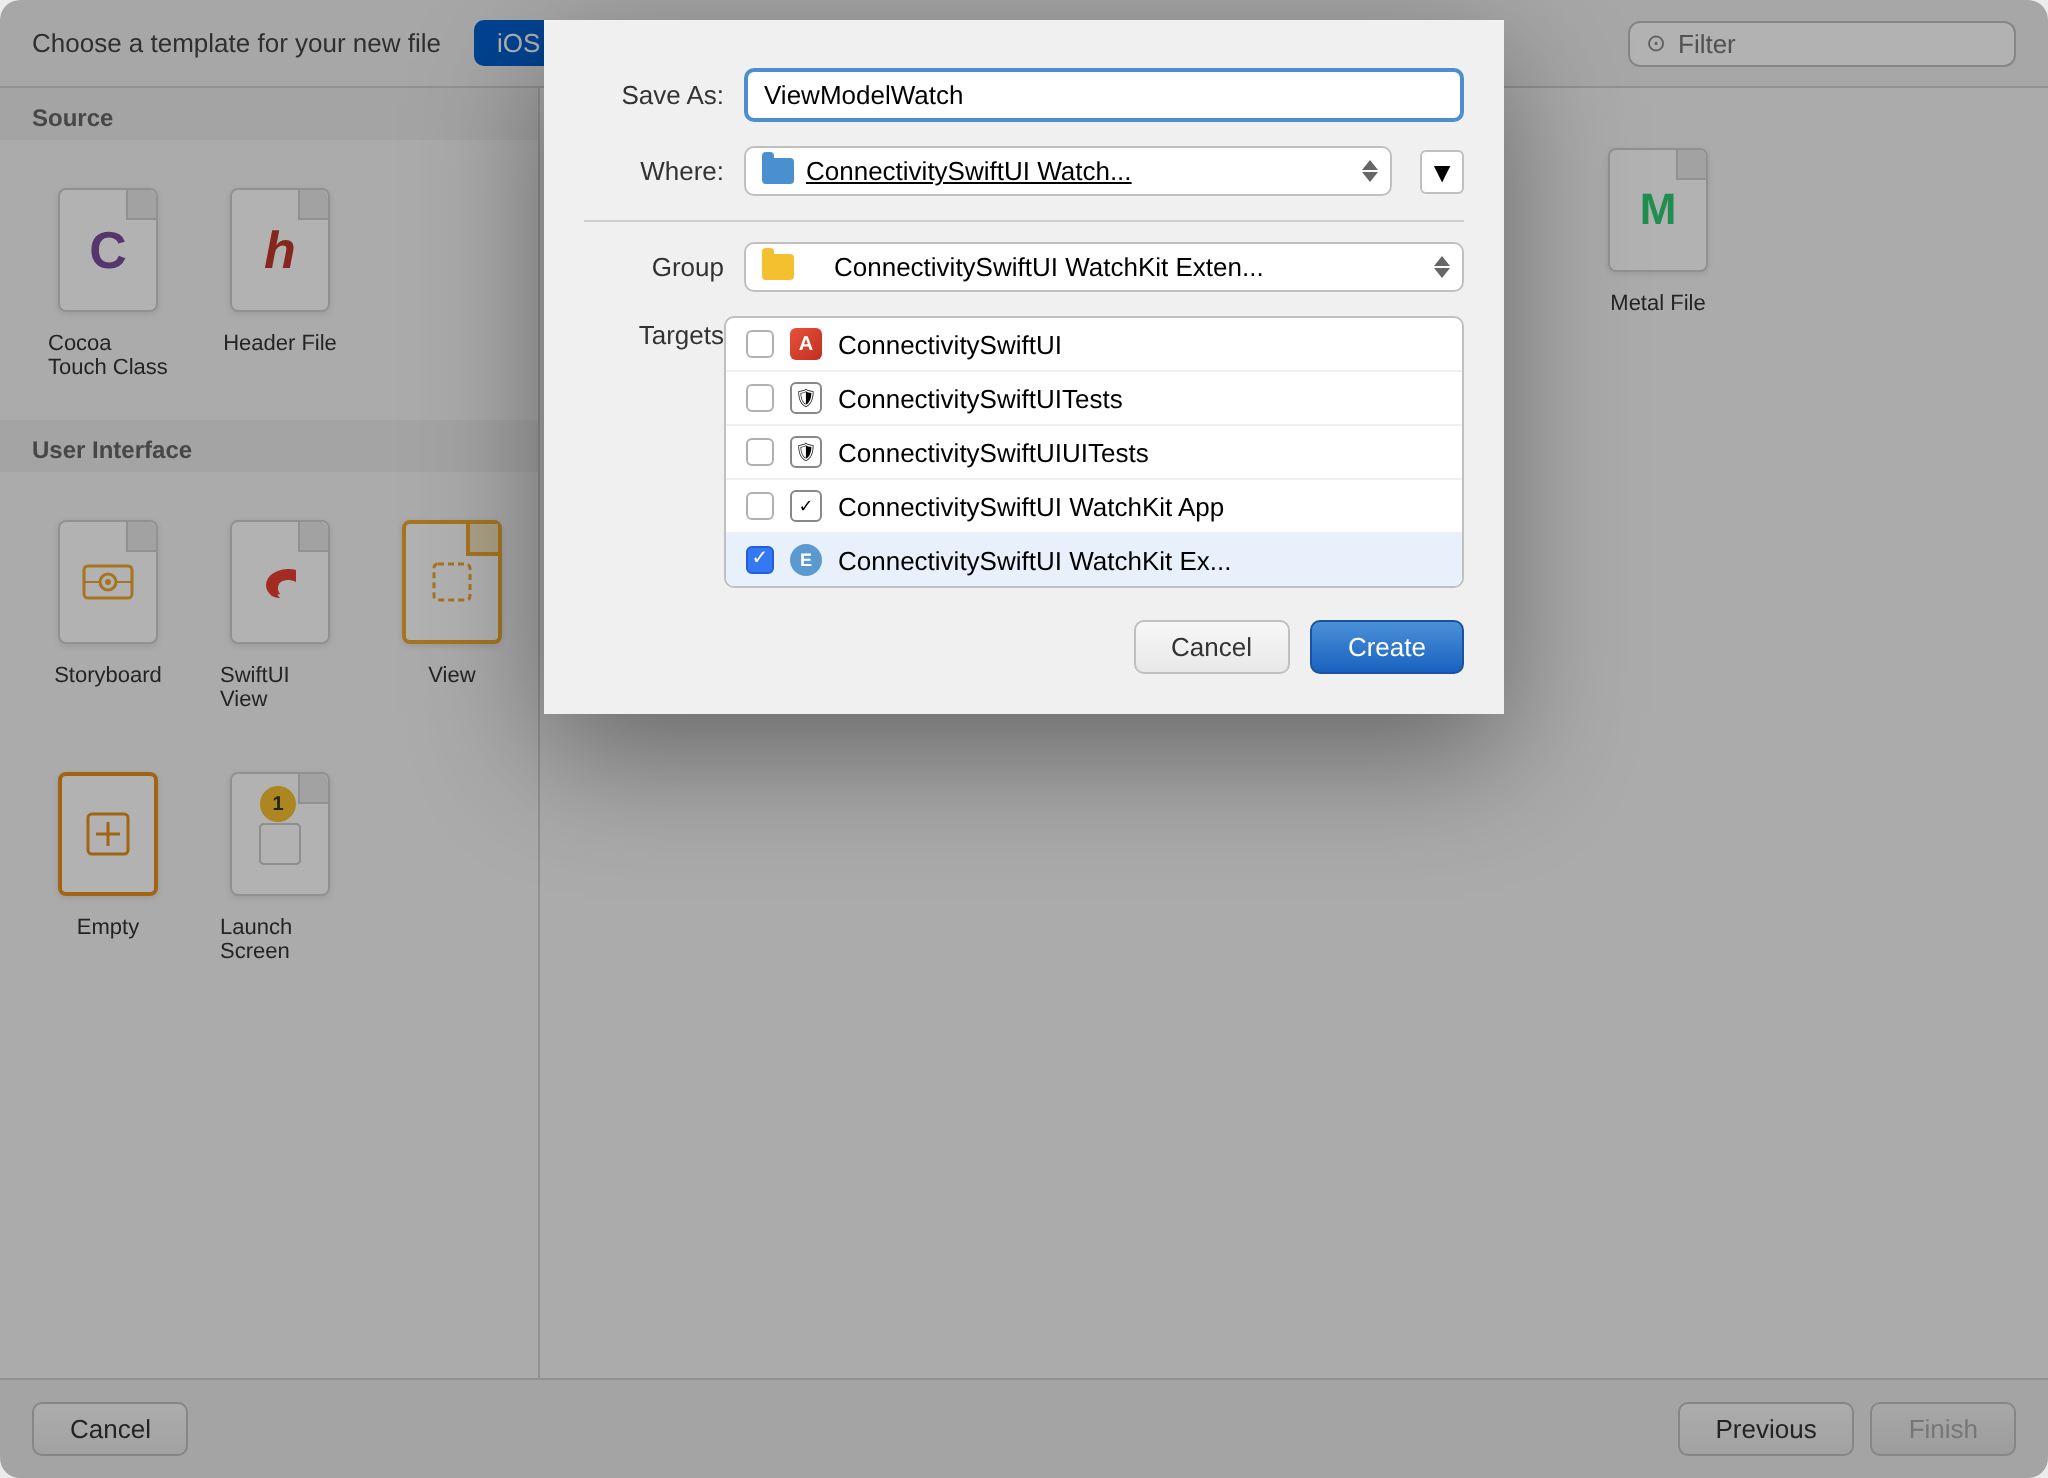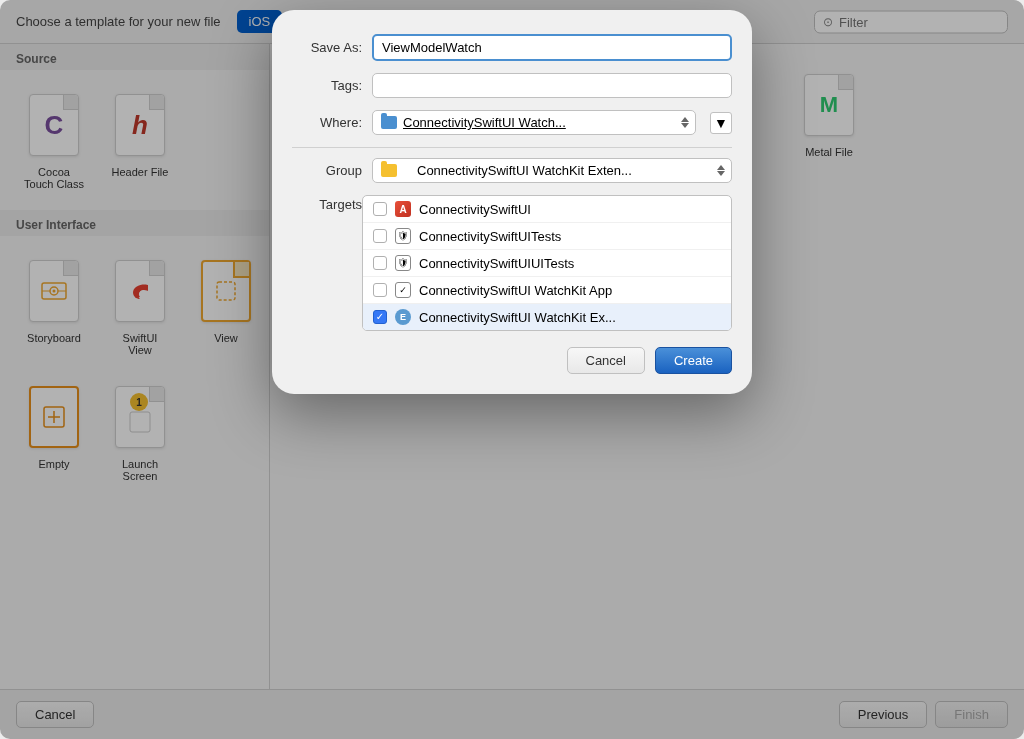--- a/index.html
+++ b/index.html
@@ -101,21 +101,21 @@
       width: 60px;
       height: 70px;
       display: flex;
       align-items: center;
       justify-content: center;
       position: relative;
     }
 
     .template-label {
       font-size: 11px;
-      text-align: center;
+      text-align: left;
       color: #333;
     }
 
     
     .file-icon {
       width: 50px;
       height: 62px;
       background: white;
       border: 1px solid #d0d0d0;
       border-radius: 4px;
@@ -206,21 +206,21 @@
       background: rgba(0,0,0,0.3);
       display: flex;
       align-items: flex-start;
       justify-content: center;
       padding-top: 10px;
       z-index: 100;
     }
 
     .dialog {
       background: #f0f0f0;
-      border-radius: 22px;
+      border-radius: 0;
       box-shadow: 0 20px 60px rgba(0,0,0,0.4);
       width: 480px;
       padding: 24px 20px 20px;
       position: relative;
     }
 
     .dialog-row {
       display: flex;
       align-items: center;
       margin-bottom: 12px;
@@ -815,24 +815,20 @@
   </div>
 
   <div class="dialog-overlay">
     <div class="dialog">
 
       <div class="dialog-row">
         <span class="dialog-label">Save As:</span>
         <input type="text" class="dialog-input" value="ViewModelWatch" style="">
       </div>
 
-      <div class="dialog-row">
-        <span class="dialog-label">Tags:</span>
-        <input type="text" class="dialog-input-plain" value="" style="">
-      </div>
 
       <div class="dialog-row">
         <span class="dialog-label">Where:</span>
         <div class="select-box" style="flex:1;">
           <div style="display:flex; align-items:center; gap:6px;text-decoration:underline;">
             <div style="width:16px;height:13px;background:#4a8fd0;border-radius:0 2px 2px 2px;position:relative;flex-shrink:0;">
               <div style="position:absolute;top:-3px;left:0;width:6px;height:3px;background:#4a8fd0;border-radius:2px 2px 0 0;"></div>
             </div>
             <span style="font-size:13px;">ConnectivitySwiftUI Watch...</span>
           </div>

